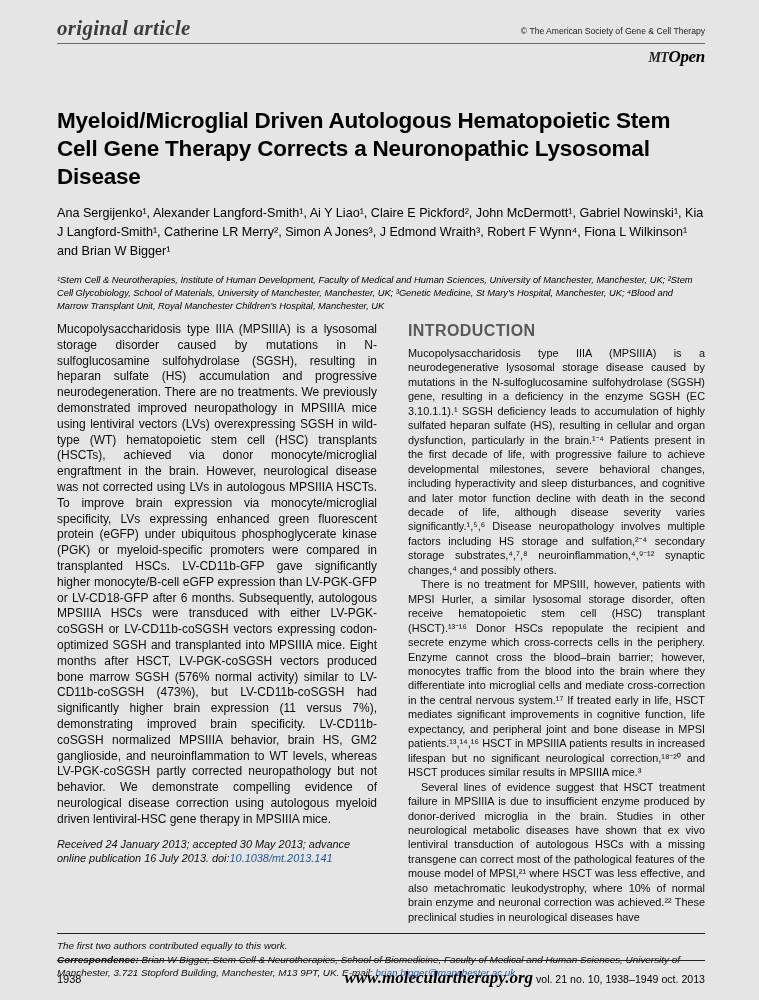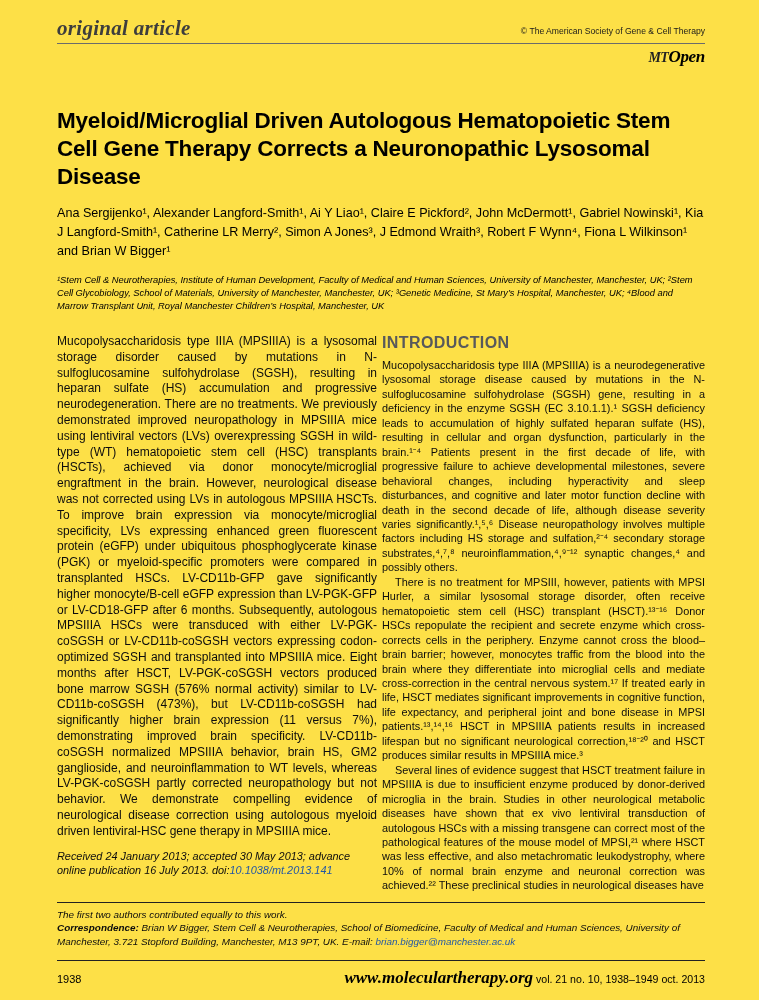--- a/index.html
+++ b/index.html
@@ -1,35 +1,35 @@
 <!DOCTYPE html>
 <html><head>
 <meta charset="utf-8">
 <style>
   * { margin: 0; padding: 0; box-sizing: border-box; }
   html, body { background: #ffffff; }
   body { width: 759px; height: 1000px; font-family: "Liberation Sans", sans-serif; color: #111; }
-  .page { position: relative; width: 759px; height: 1000px; background: #fde047; padding: 16px 54px 0 57px; overflow: hidden; }
+  .page { position: relative; width: 759px; height: 1000px; background: #e5e5e5; padding: 16px 54px 0 57px; overflow: hidden; }
 
   
   .header-row { display: flex; justify-content: space-between; align-items: flex-end; }
   .article-type { font-family: "Liberation Serif", serif; font-style: italic; font-weight: bold; font-size: 21px; color: #3d3d3d; letter-spacing: 0.3px; }
   .copyright { font-size: 8.6px; color: #1a1a1a; padding-bottom: 5px; }
   .header-rule { border: none; border-top: 1.4px solid #6b6b6b; margin-top: 2px; }
   .logo-row { text-align: right; margin-top: 3px; font-family: "Liberation Serif", serif; }
   .logo-mt { font-style: italic; font-weight: bold; font-size: 14px; color: #222; letter-spacing: -0.5px; }
   .logo-open { font-style: italic; font-weight: bold; font-size: 17px; color: #000; letter-spacing: -0.3px; }
 
   
   .title { margin-top: 40px; font-size: 22.5px; font-weight: bold; line-height: 28px; color: #000; max-width: 625px; letter-spacing: -0.2px; }
   .authors { margin-top: 13px; font-size: 12.6px; line-height: 19px; color: #000; max-width: 652px; }
   .affiliations { margin-top: 13px; font-size: 9.3px; font-style: italic; line-height: 13px; color: #000; max-width: 652px; }
 
   
-  .columns { display: flex; gap: 5px; margin-top: 21px; }
+  .columns { display: flex; gap: 31px; margin-top: 9px; }
   .col-left { width: 320px; flex: 0 0 320px; }
   .col-right { flex: 1; min-width: 0; }
 
   .abstract-text { font-size: 12px; line-height: 15.8px; text-align: justify; color: #0d0d0d; }
   .received-note { margin-top: 9px; font-size: 10.9px; font-style: italic; line-height: 14px; color: #0d0d0d; }
   .link { color: #2257a5; text-decoration: none; cursor: pointer; }
 
   .intro-heading { font-size: 16px; font-weight: bold; color: #58595b; letter-spacing: 0.4px; margin-bottom: 6px; }
   .intro-body p { font-family: Liberation Sans, sans-serif; font-size: 10.9px; line-height: 14.45px; text-align: justify; color: #0d0d0d; }
   .intro-body p.indent { text-indent: 13px; }

